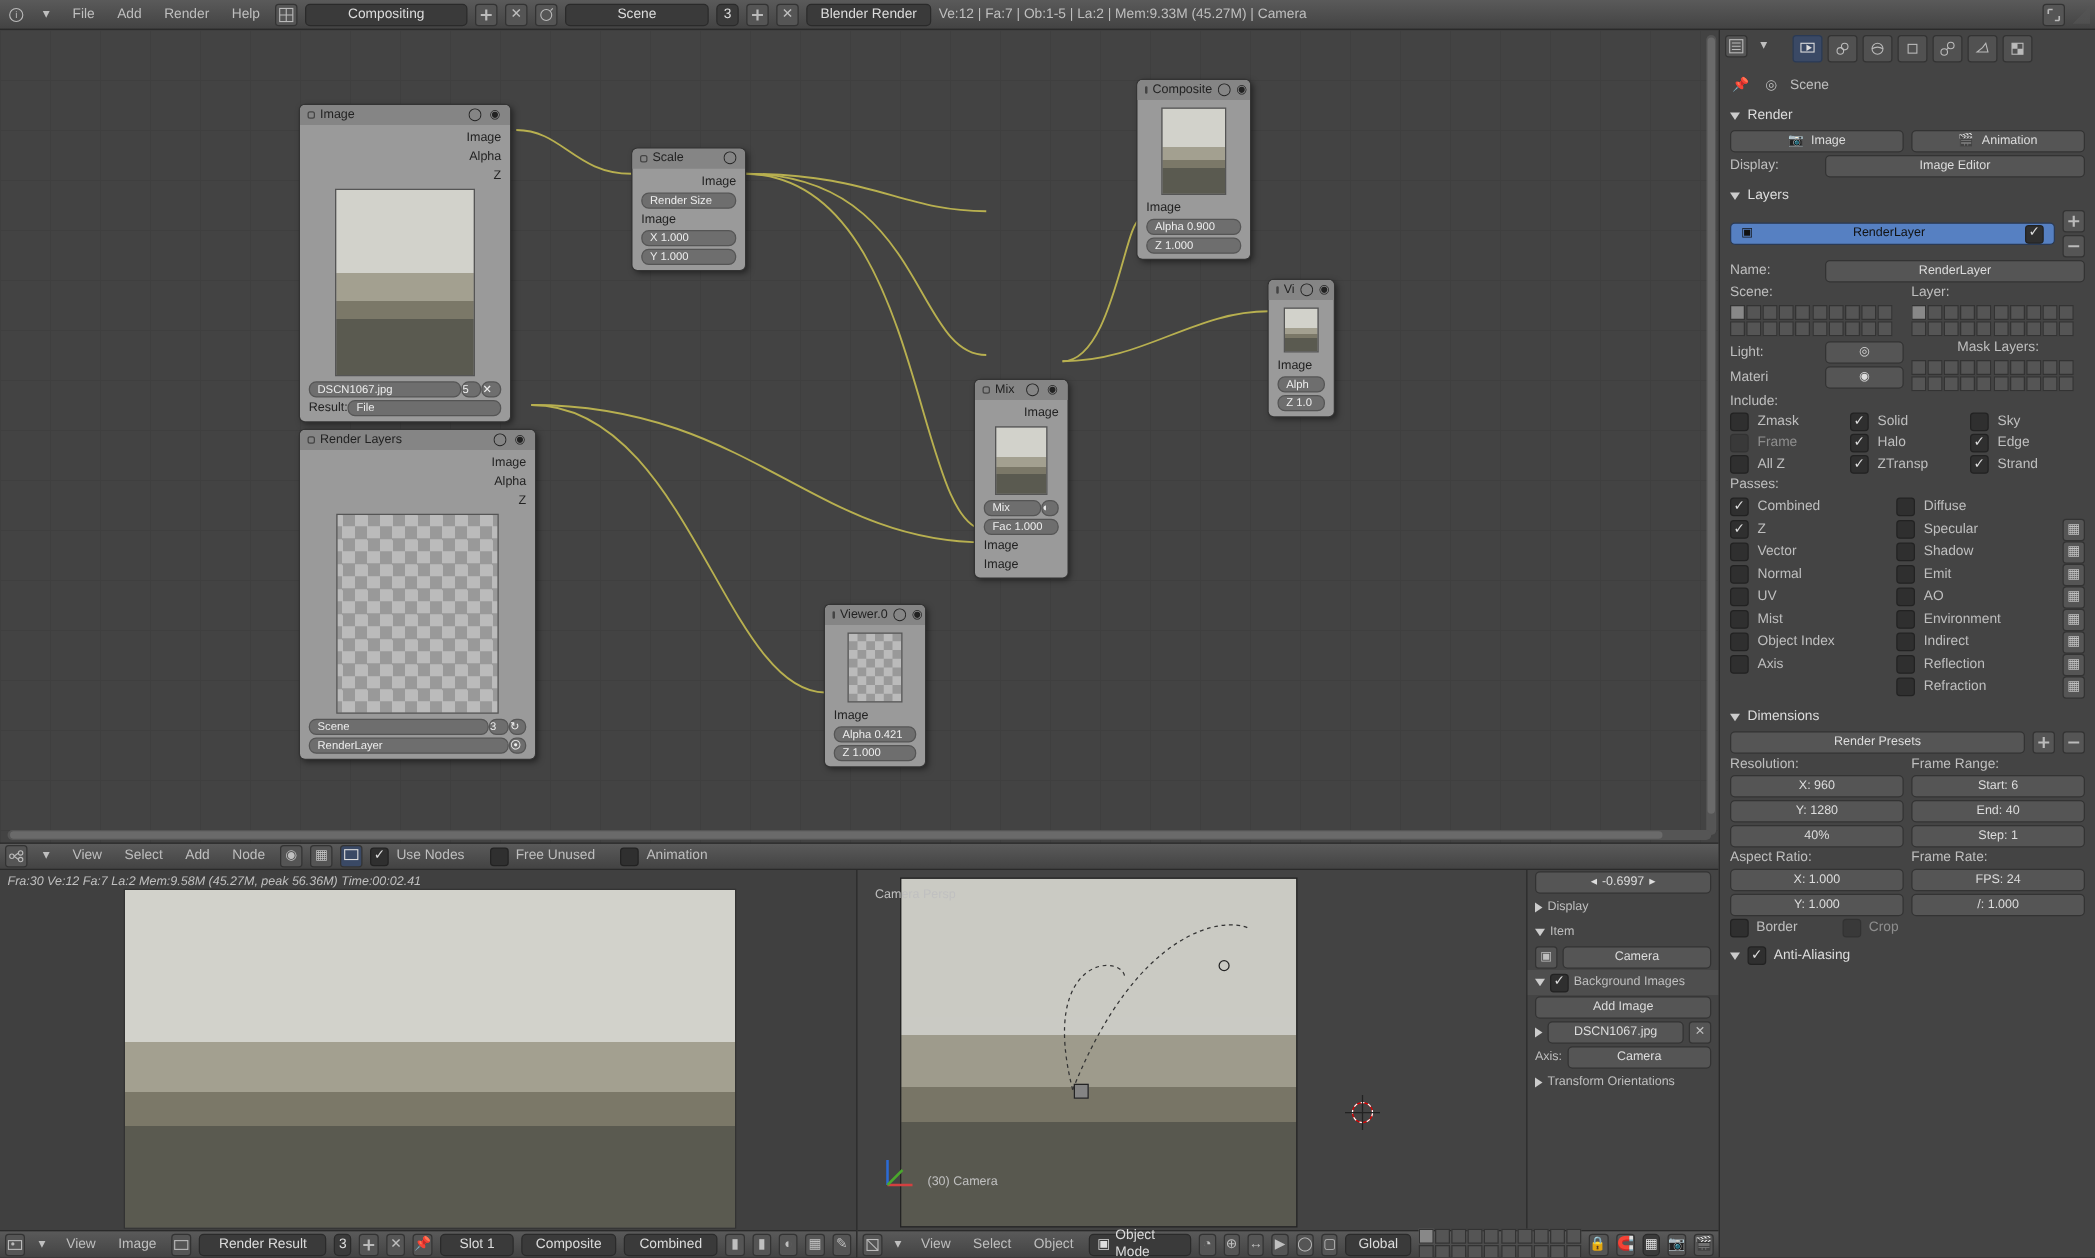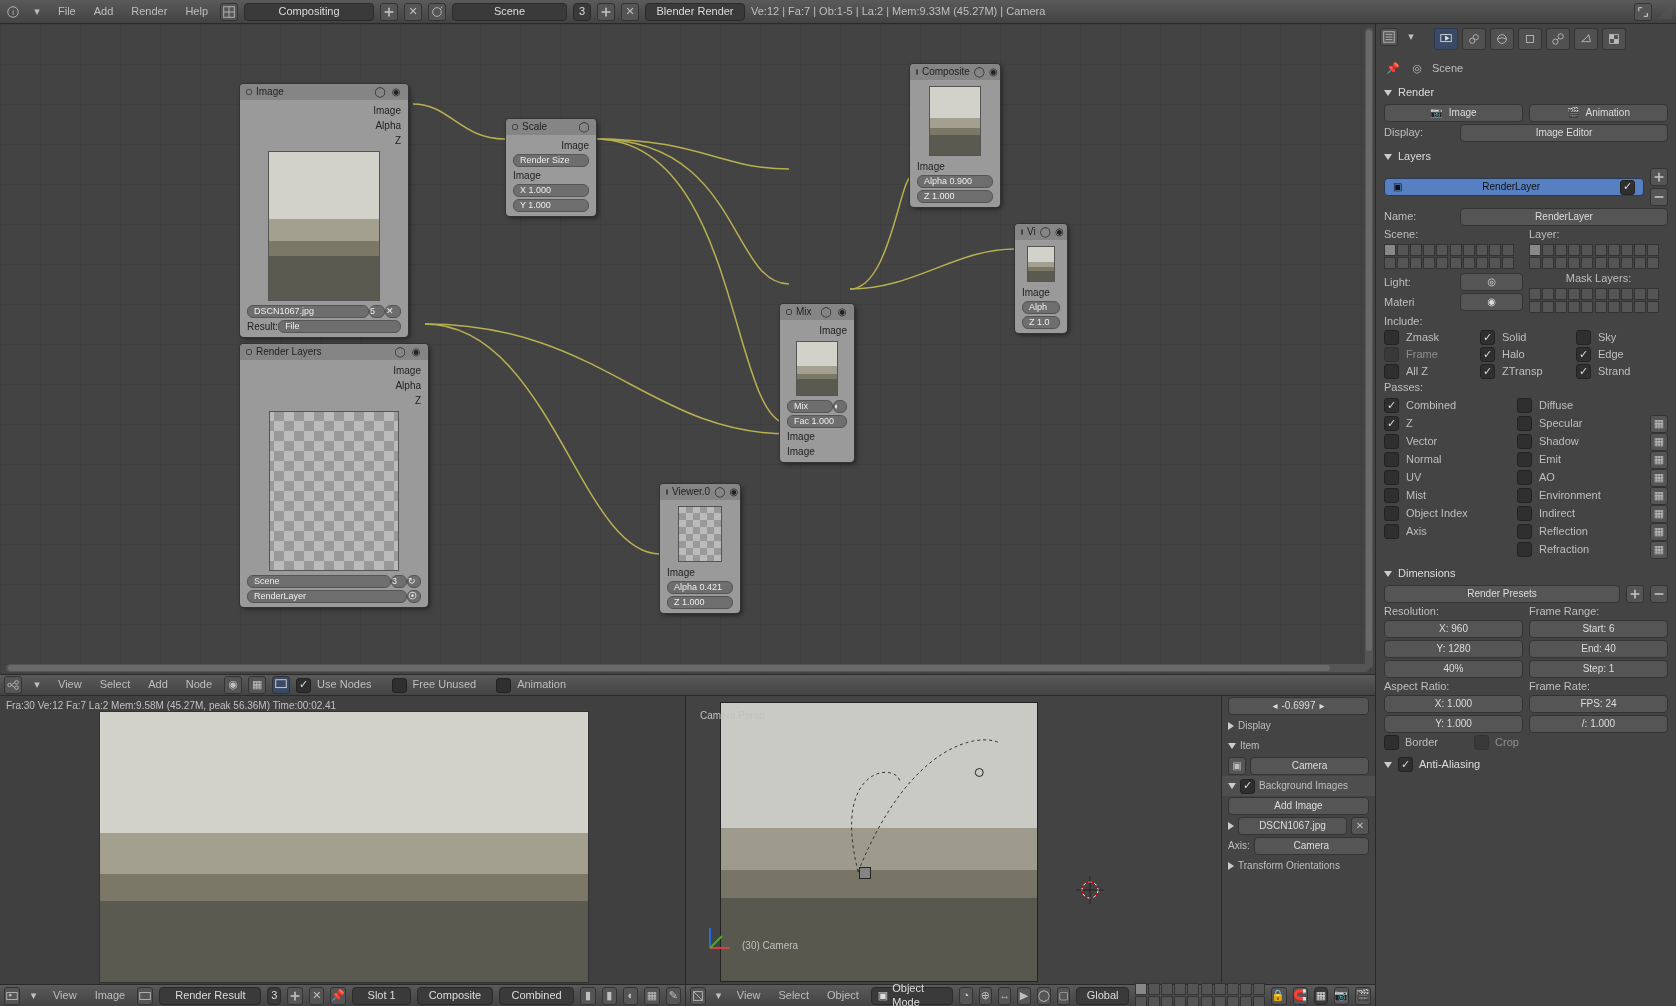--- a/index.html
+++ b/index.html
@@ -107,21 +107,21 @@
     border-top: 1px solid #2a2a2a; border-bottom: 1px solid #2a2a2a;
     display: flex; align-items: center; padding: 0 4px; gap: 6px;
   }
 
   
   .img-area {
     position: absolute; left: 0; top: 696px; width: 685px; height: 310px;
     background: #404040; overflow: hidden;
   }
   .img-status {
-    position: absolute; left: 6px; top: 4px; color: #c0c0c0; font-size: 10px;
+    position: absolute; left: 6px; top: 4px; color: #c0c0c0; font-size: 10px; font-style: italic;
   }
   .img-photo {
     position: absolute; left: 100px; top: 16px; width: 488px; height: 270px;
     background: linear-gradient(#bfbfb8 0%, #bfbfb8 60%, #9b9b90 60%, #6f6f60 100%);
     box-shadow: 0 0 0 1px #333;
   }
   .ie-header {
     position: absolute; left: 0; bottom: 0; right: 0; height: 22px;
     background: linear-gradient(to bottom, var(--grad0), var(--grad1));
     border-top: 1px solid #2a2a2a;

